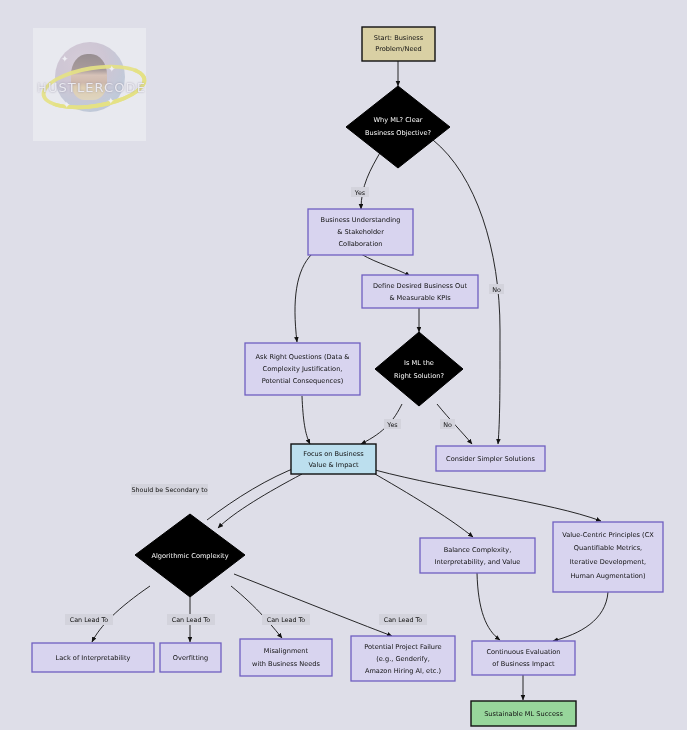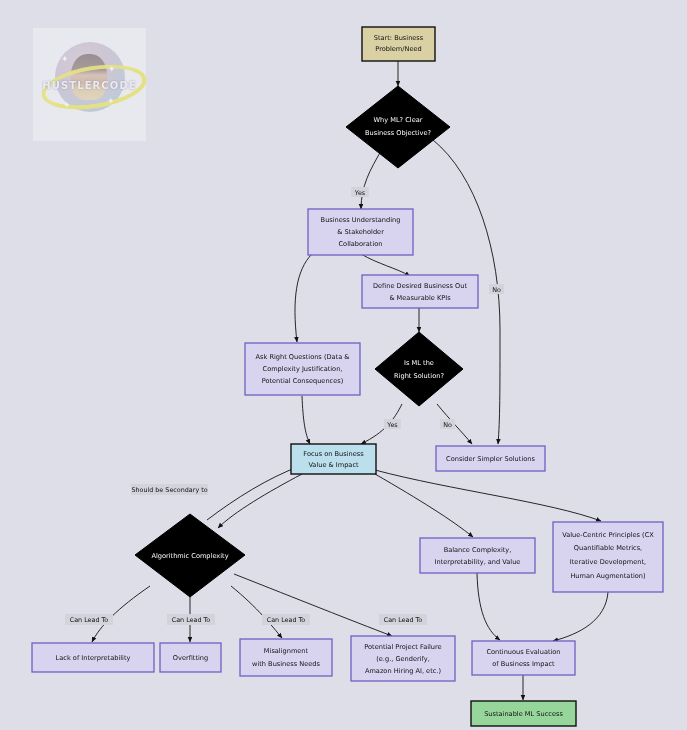--- a/index.html
+++ b/index.html
@@ -22,22 +22,22 @@
       background:radial-gradient(circle at 38% 30%,#c8b4c4 0%,#b9a8bd 38%,#9fb0c6 70%,#93a7c0 100%);
       opacity:.78;}
   #wmface{position:absolute;left:38px;top:26px;width:36px;height:46px;border-radius:45% 45% 38% 38%;
       background:linear-gradient(180deg,#4a3b33 0%,#6d564a 34%,#d8b08a 46%,#c79b72 62%,#e8c87a 72%,#efd79a 100%);
       opacity:.72;filter:blur(.4px);}
   #wmring{position:absolute;left:8px;top:38px;width:98px;height:34px;border-radius:50%;
       border:4px solid #e9e44a;transform:rotate(-9deg);opacity:.92;}
   #wmring2{position:absolute;left:8px;top:38px;width:98px;height:34px;border-radius:50%;
       border-top:4px solid transparent;border-left:4px solid transparent;
       border-right:4px solid #e9e44a;border-bottom:4px solid #e9e44a;transform:rotate(-9deg);}
-  #wmtext{position:absolute;left:0;top:52px;width:113px;text-align:center;
-      font-family:"DejaVu Sans","Liberation Sans",sans-serif;font-size:10px;font-weight:bold;
+  #wmtext{position:absolute;left:0;top:52px;width:113px;text-align:right;
+      font-family:"DejaVu Sans","Liberation Sans",sans-serif;font-size:13px;font-weight:normal;
       letter-spacing:1.1px;color:#f2f2f6;text-shadow:0 0 2px rgba(90,80,110,.8);}
   .spark{position:absolute;color:#fdfdff;font-size:9px;opacity:.95;}
 </style>
 </head>
 <body>
 
 <div id="stage">
 
   <div id="wm">
     <div id="wmglobe"></div>

